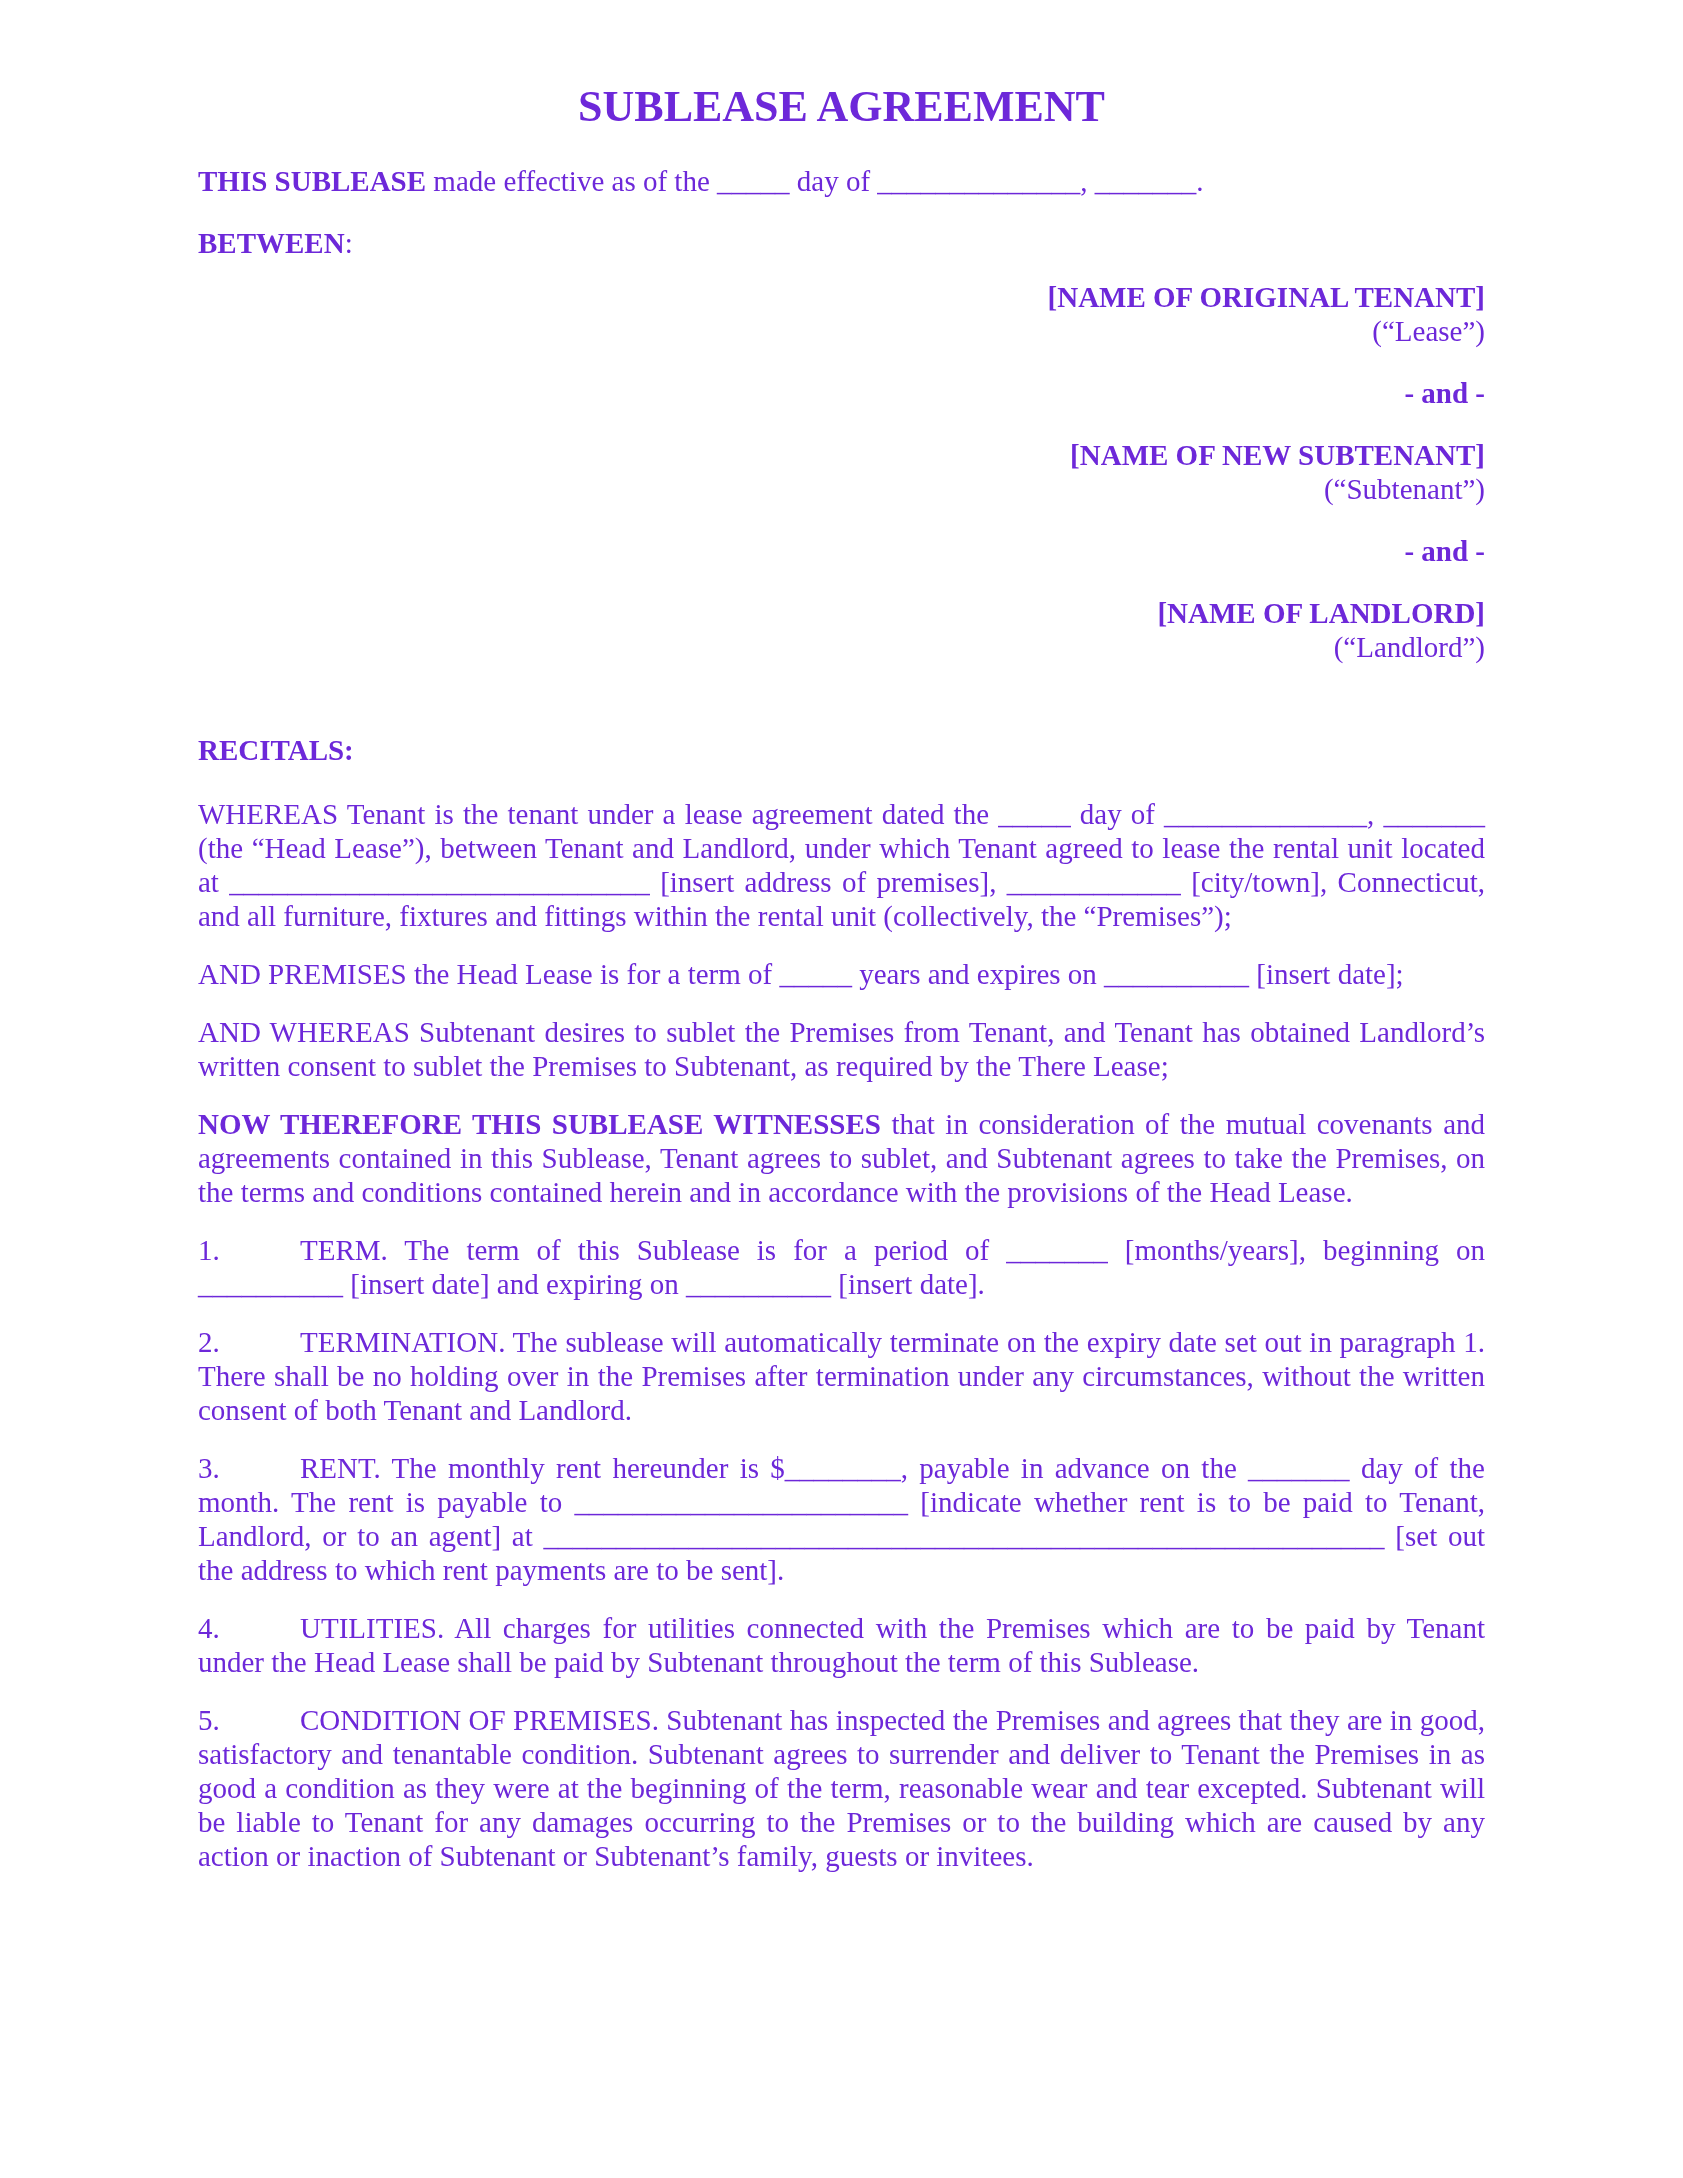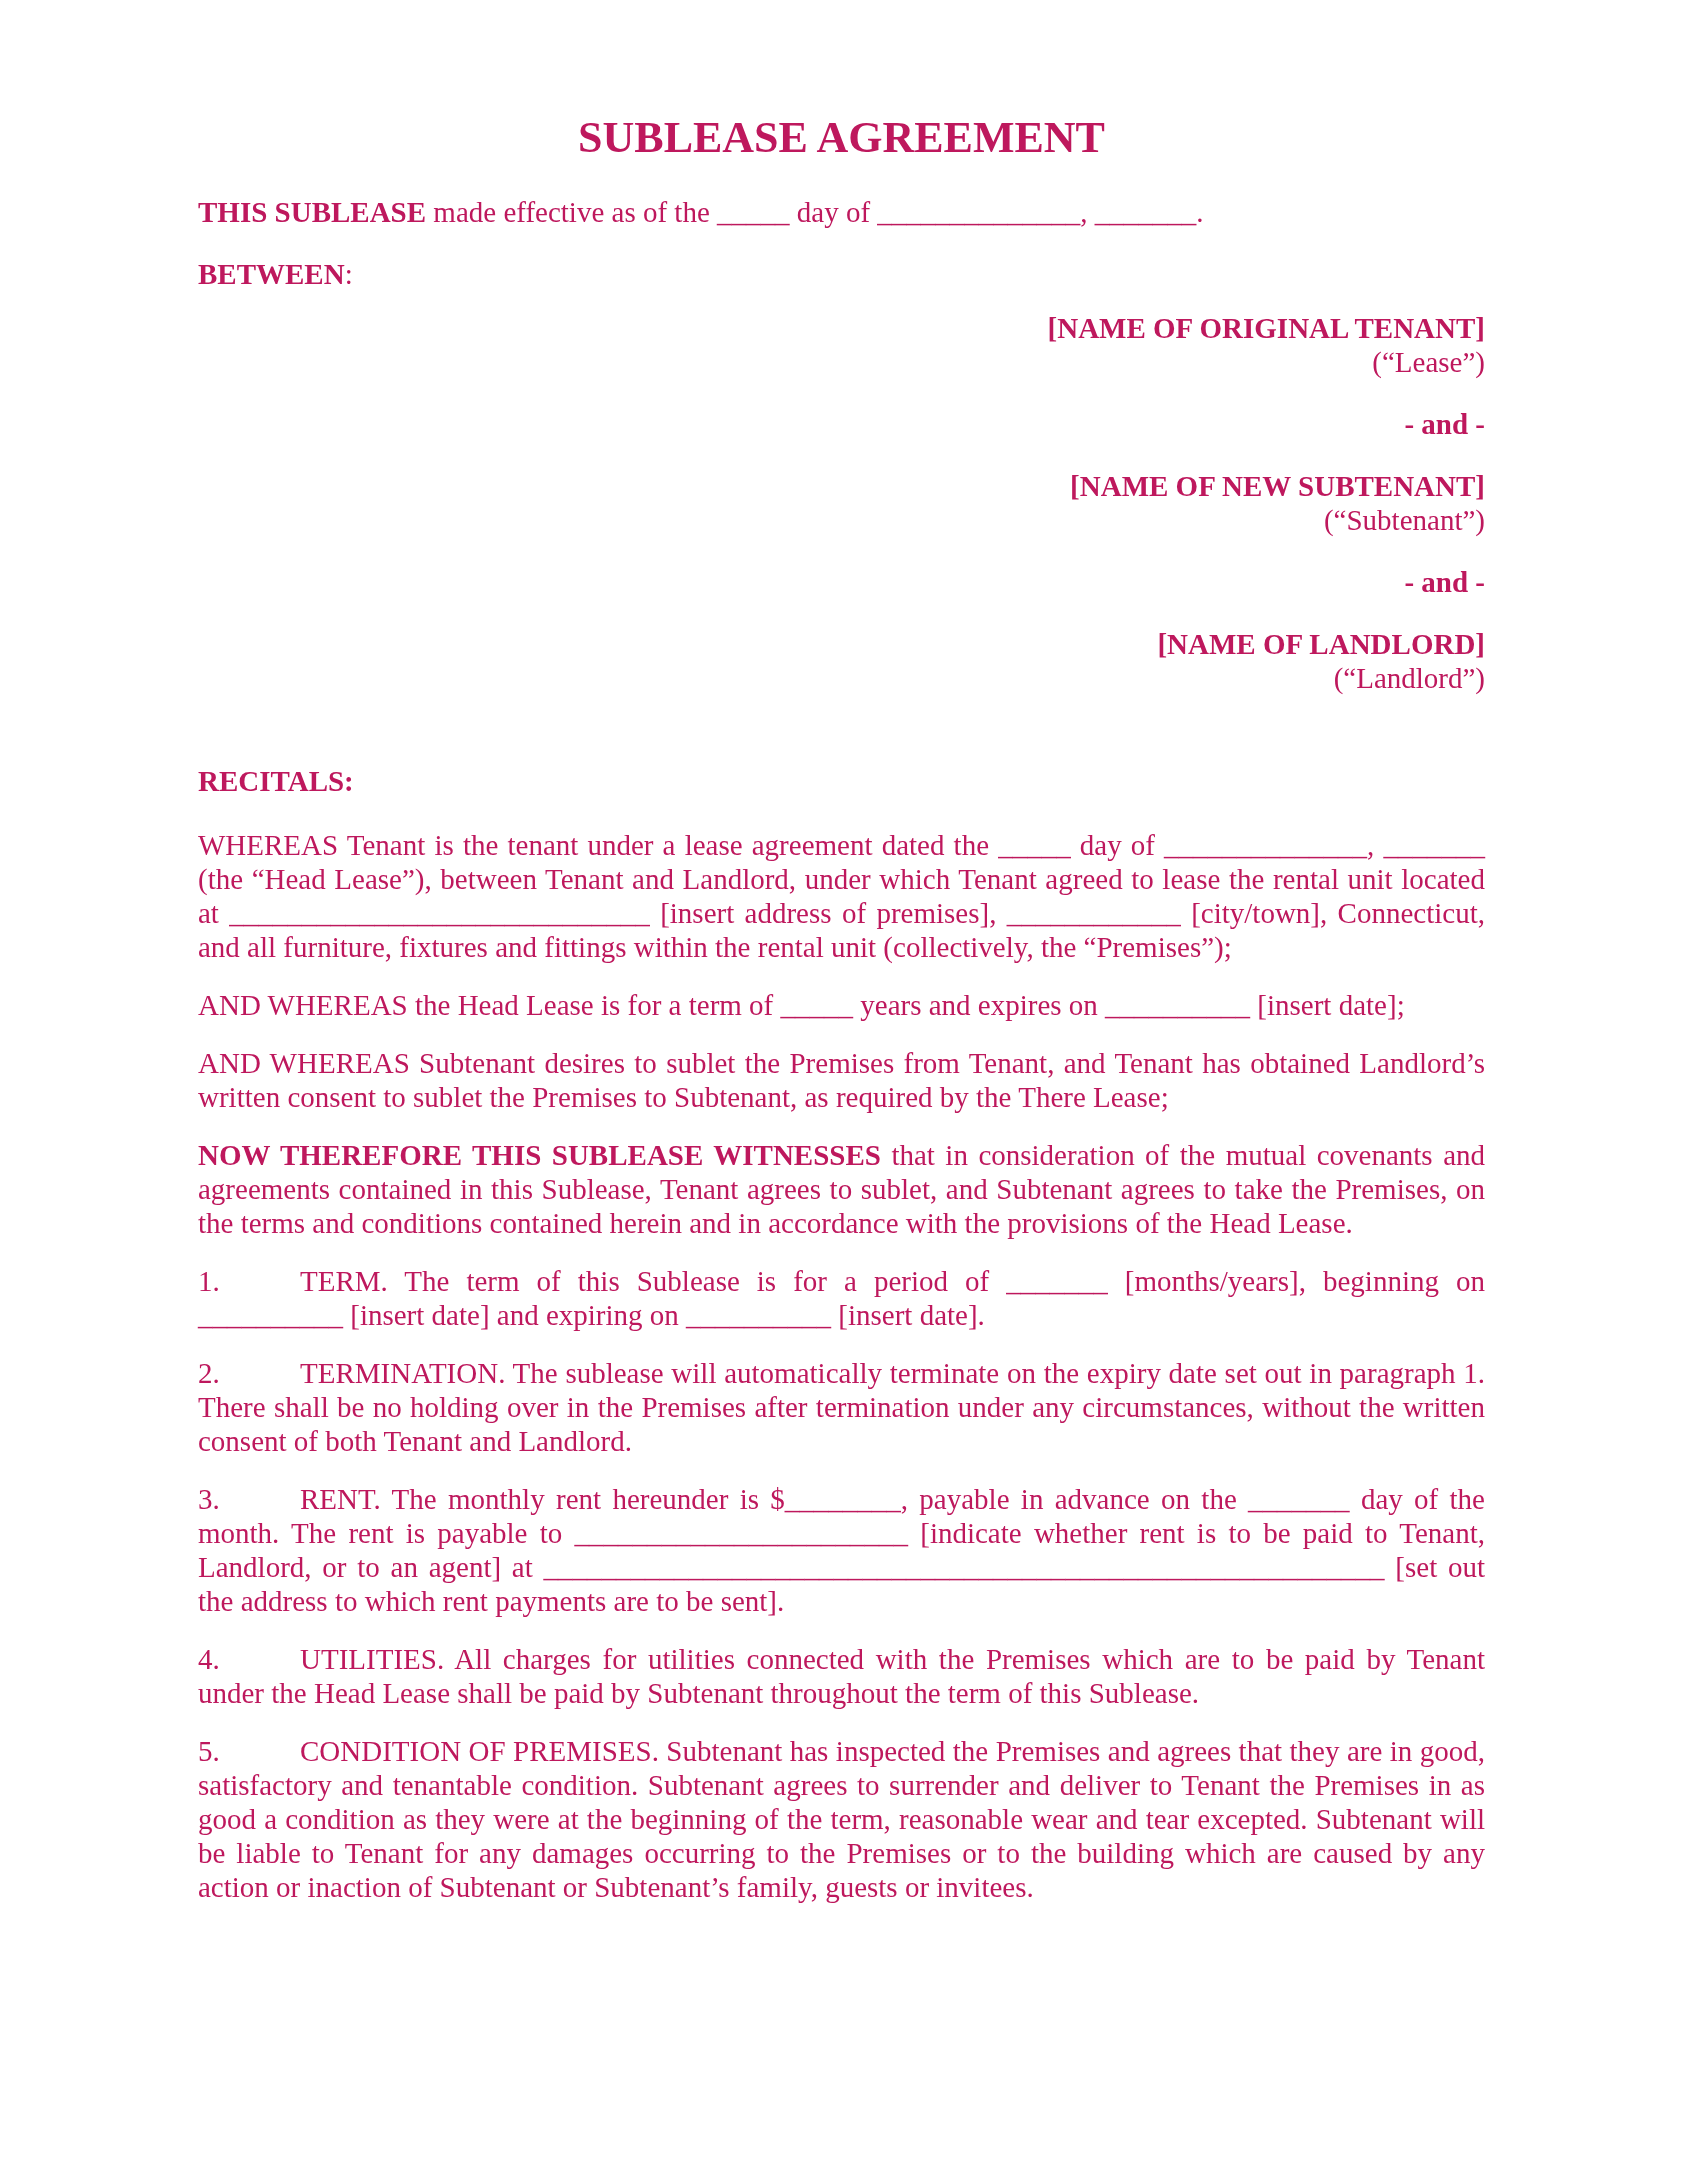--- a/index.html
+++ b/index.html
@@ -5,25 +5,25 @@
   * { box-sizing: border-box; }
   html, body {
     margin: 0;
     padding: 0;
     background: #ffffff;
   }
   .page {
     width: 1683px;
     height: 2178px;
     background: #ffffff;
-    color: #be185d;
+    color: #6d28d9;
     font-family: "Liberation Serif", "DejaVu Serif", serif;
     font-size: 29px;
     line-height: 34px;
-    padding: 115px 198px 0 198px;
+    padding: 84px 198px 0 198px;
     overflow: hidden;
   }
   .title {
     font-size: 44px;
     line-height: 46px;
     font-weight: bold;
     text-align: center;
     margin: 0 0 34px 0;
   }
   .para { margin: 0 0 24px 0; }
@@ -63,21 +63,21 @@
     <div class="party">
       <div class="party-name">[NAME OF LANDLORD]</div>
       <div class="party-alias">(“Landlord”)</div>
     </div>
   </div>
 
   <p class="para bold recitals-label">RECITALS:</p>
 
   <p class="para justify"><span>WHEREAS Tenant is the tenant under a lease agreement dated the _____ day of ______________, _______ (the “Head Lease”), between Tenant and Landlord, under which Tenant agreed to lease the rental unit located at _____________________________ </span><span class="i">[insert address of premises]</span><span>, ____________ </span><span class="i">[city/town]</span><span>, Connecticut, and all furniture, fixtures and fittings within the rental unit (collectively, the “Premises”);</span></p>
 
-  <p class="para justify"><span>AND WHEREAS the Head Lease is for a term of _____ years and expires on __________ </span><span class="i">[insert date]</span><span>;</span></p>
+  <p class="para justify"><span>AND PREMISES the Head Lease is for a term of _____ years and expires on __________ </span><span class="i">[insert date]</span><span>;</span></p>
 
   <p class="para justify"><span>AND WHEREAS Subtenant desires to sublet the Premises from Tenant, and Tenant has obtained Landlord’s written consent to sublet the Premises to Subtenant, as required by the There Lease;</span></p>
 
   <p class="para justify"><span class="b">NOW THEREFORE THIS SUBLEASE WITNESSES</span><span> that in consideration of the mutual covenants and agreements contained in this Sublease, Tenant agrees to sublet, and Subtenant agrees to take the Premises, on the terms and conditions contained herein and in accordance with the provisions of the Head Lease.</span></p>
 
   <p class="para justify"><span class="tab">1.</span><span class="i">TERM.</span><span> The term of this Sublease is for a period of _______ [months/years], beginning on __________ </span><span class="i">[insert date]</span><span> and expiring on __________ </span><span class="i">[insert date]</span><span>.</span></p>
 
   <p class="para justify"><span class="tab">2.</span><span class="i">TERMINATION.</span><span> The sublease will automatically terminate on the expiry date set out in paragraph 1. There shall be no holding over in the Premises after termination under any circumstances, without the written consent of both Tenant and Landlord.</span></p>
 
   <p class="para justify"><span class="tab">3.</span><span class="i">RENT.</span><span> The monthly rent hereunder is $________, payable in advance on the _______ day of the month. The rent is payable to _______________________ </span><span class="i">[indicate whether rent is to be paid to Tenant, Landlord, or to an agent]</span><span> at __________________________________________________________ </span><span class="i">[set out the address to which rent payments are to be sent]</span><span>.</span></p>

